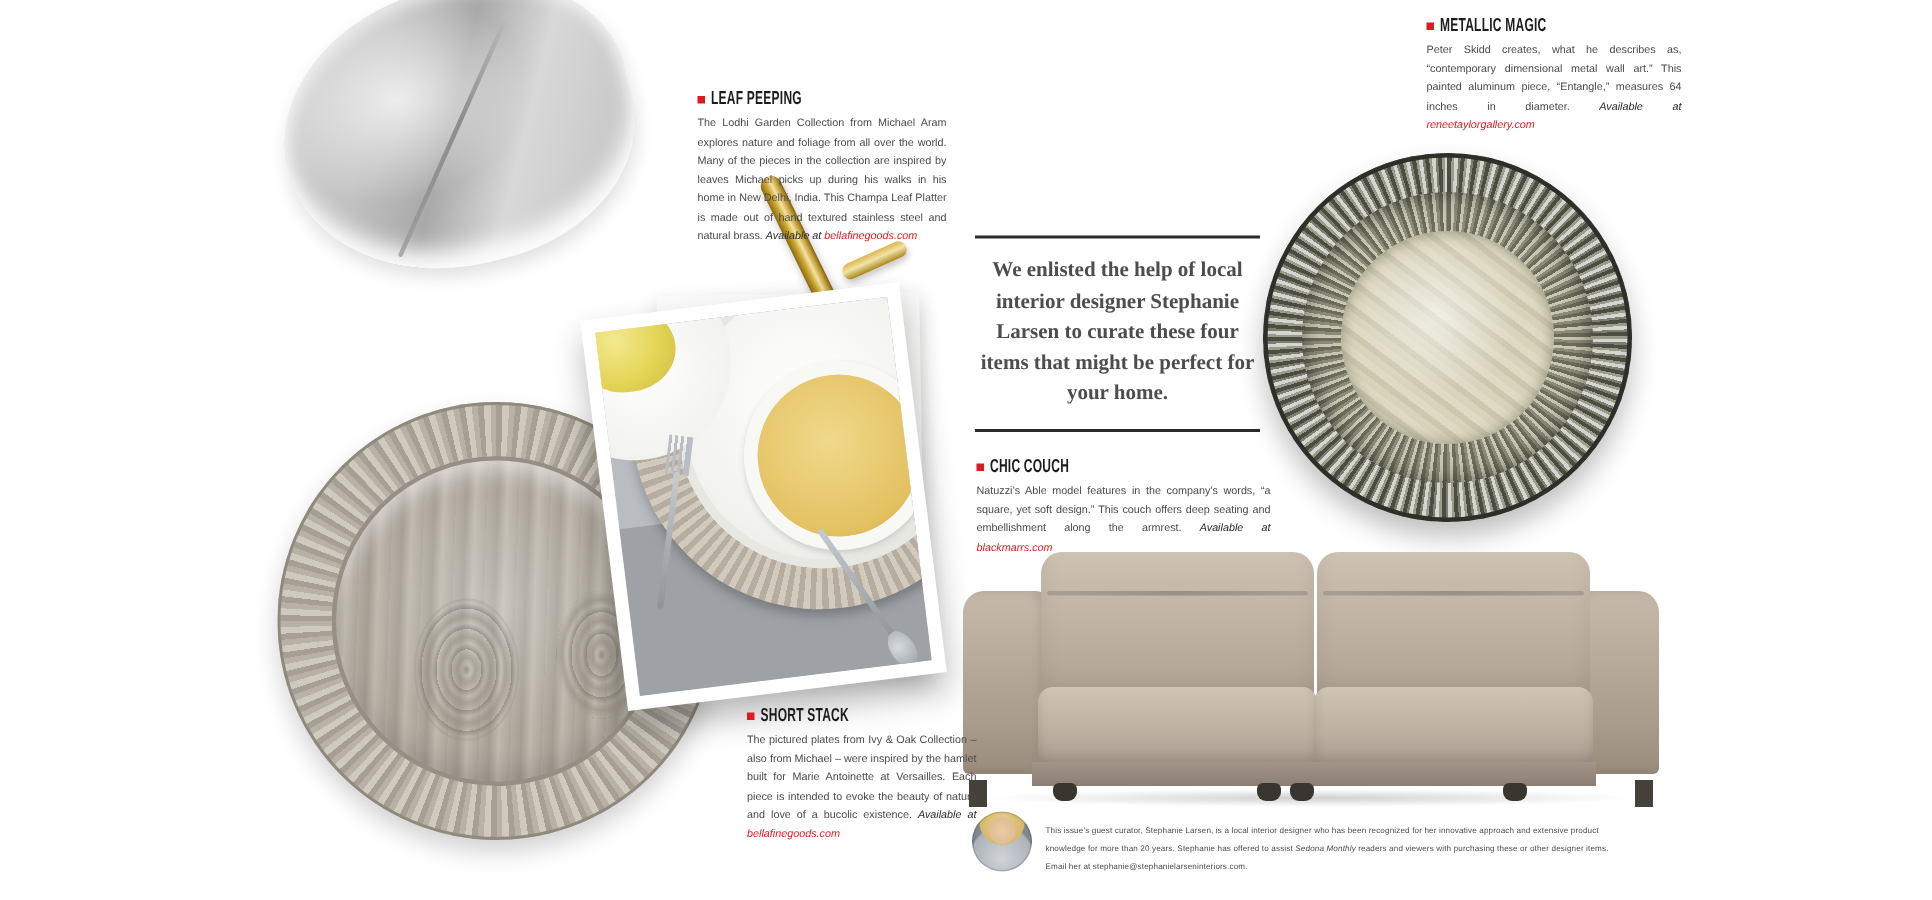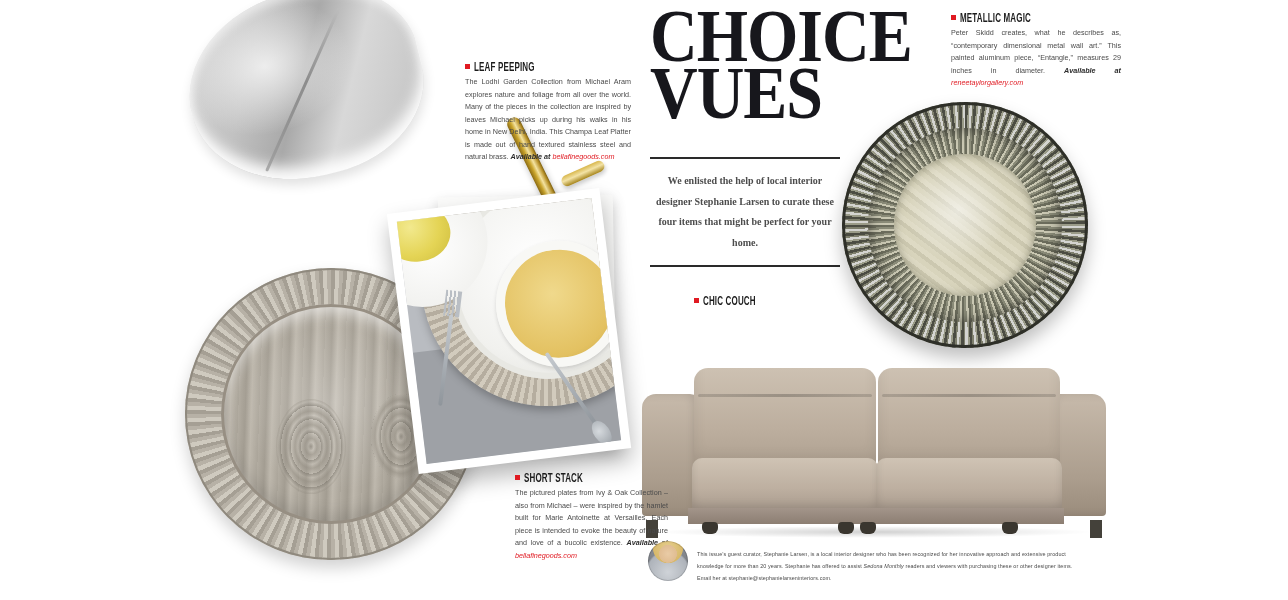--- a/index.html
+++ b/index.html
@@ -6,32 +6,32 @@
   .page{position:relative;width:1288px;height:600px;background:#ffffff;overflow:hidden;
         font-family:"Liberation Sans",sans-serif;color:#3f3f3f;}
 
   
   .feature{position:absolute;}
   .feature-head{display:flex;align-items:center;margin-bottom:4px;}
   .bullet{width:5px;height:5px;background:#e01a22;display:inline-block;margin-right:4px;flex:0 0 auto;}
   .head-label{font-weight:bold;font-size:10px;color:#1c1c1c;letter-spacing:.2px;
               transform:scaleX(.8) scaleY(1.25);transform-origin:left center;white-space:nowrap;}
   .feature-body{font-size:7.2px;line-height:12.5px;text-align:justify;color:#4a4a4a;}
-  .avail{font-weight:bold;font-style:italic;color:#2b2b2b;}
+  .avail{font-weight:normal;font-style:italic;color:#2b2b2b;}
   .redlink{font-weight:normal;font-style:italic;color:#e01a22;}
 
   
   .title{position:absolute;left:650px;top:2px;color:#17171c;font-family:"Liberation Serif",serif;
          font-weight:700;line-height:.93;letter-spacing:-1px;}
   .title .t1{font-size:66px;transform:scaleY(1.12);transform-origin:left top;}
   .title .t2{font-size:66px;transform:scaleY(1.12);transform-origin:left top;margin-top:-4px;}
   .intro{position:absolute;left:650px;top:157px;width:186px;border-top:2px solid #2a2a2a;
          border-bottom:2px solid #2a2a2a;padding:12px 2px 12px 2px;
          font-family:"Liberation Serif",serif;font-weight:700;color:#4d4d4d;
-         font-size:10px;line-height:20.5px;text-align:center;}
+         font-size:14px;line-height:20.5px;text-align:center;}
 
   
   .leaf-wrap{position:absolute;left:178px;top:-8px;width:260px;height:250px;}
   .leaf{position:absolute;left:10px;top:0px;width:235px;height:185px;border-radius:54% 46% 48% 52%;
         transform:rotate(-14deg);
         background:
           radial-gradient(ellipse at 35% 35%, #ededed 0%, rgba(0,0,0,0) 40%),
           linear-gradient(118deg,#d9d9d9 0%,#c2c2c2 30%,#a9a9a9 48%,#d8d8d8 65%,#bdbdbd 100%);
         box-shadow:inset 0 -12px 14px rgba(255,255,255,.95), inset 0 6px 10px rgba(255,255,255,.6),
                    0 6px 12px rgba(0,0,0,.12);}
@@ -187,45 +187,42 @@
   </div>
 
   <div class="feature" style="left:465px;top:61px;width:166px;">
     <div class="feature-head">
       <span class="bullet"></span>
       <span class="head-label">LEAF PEEPING</span>
     </div>
     <div class="feature-body"><span>The Lodhi Garden Collection from Michael Aram explores nature and foliage from all over the world. Many of the pieces in the collection are inspired by leaves Michael picks up during his walks in his home in New Delhi, India. This Champa Leaf Platter is made out of hand textured stainless steel and natural brass. </span><span class="avail">Available at </span><span class="redlink">bellafinegoods.com</span></div>
   </div>
 
-  <div class="title">
-    <div class="t1">CHOICE</div>
-    <div class="t2">VUES</div>
-  </div>
 
   <div class="intro">We enlisted the help of local interior designer Stephanie Larsen to curate these four items that might be perfect for your home.</div>
 
   <div class="feature" style="left:951px;top:12px;width:170px;">
     <div class="feature-head">
       <span class="bullet"></span>
       <span class="head-label">METALLIC MAGIC</span>
     </div>
-    <div class="feature-body"><span>Peter Skidd creates, what he describes as, “contemporary dimensional metal wall art.” This painted aluminum piece, “Entangle,” measures 29 inches in diameter. </span><span class="avail">Available at </span><span class="redlink">reneetaylorgallery.com</span></div>
+    <div class="feature-body"><span>Peter Skidd creates, what he describes as, “contemporary dimensional metal wall art.” This painted aluminum piece, “Entangle,” measures 64 inches in diameter. </span><span class="avail">Available at </span><span class="redlink">reneetaylorgallery.com</span></div>
   </div>
 
   <div class="disc">
     <div class="disc-mid"></div>
     <div class="disc-center"></div>
   </div>
 
-  <div class="feature" style="left:651px;top:295px;width:196px;margin-left:43px;">
+  <div class="feature" style="left:651px;top:306px;width:196px;">
     <div class="feature-head">
       <span class="bullet"></span>
       <span class="head-label">CHIC COUCH</span>
     </div>
+    <div class="feature-body"><span>Natuzzi’s Able model features in the company’s words, “a square, yet soft design.” This couch offers deep seating and embellishment along the armrest. </span><span class="avail">Available at </span><span class="redlink">blackmarrs.com</span></div>
   </div>
 
   <div class="couch">
     <div class="c-shadow"></div>
     <div class="c-arm left"></div>
     <div class="c-arm right"></div>
     <div class="c-back b1">
       <div class="c-headline"></div>
     </div>
     <div class="c-back b2">
@@ -235,21 +232,21 @@
     <div class="c-seat s2"></div>
     <div class="c-base"></div>
     <div class="c-leg lg1"></div>
     <div class="c-leg lg2"></div>
     <div class="c-foot ft1"></div>
     <div class="c-foot ft2"></div>
     <div class="c-foot ft3"></div>
     <div class="c-foot ft4"></div>
   </div>
 
-  <div class="feature" style="left:515px;top:472px;width:153px;">
+  <div class="feature" style="left:498px;top:472px;width:153px;">
     <div class="feature-head">
       <span class="bullet"></span>
       <span class="head-label">SHORT STACK</span>
     </div>
     <div class="feature-body"><span>The pictured plates from Ivy &amp; Oak Collection – also from Michael – were inspired by the hamlet built for Marie Antoinette at Versailles. Each piece is intended to evoke the beauty of nature and love of a bucolic existence. </span><span class="avail">Available at </span><span class="redlink">bellafinegoods.com</span></div>
   </div>
 
   <div class="footer">
     <div class="avatar"></div>
     <div class="caption"><span>This issue’s guest curator, Stephanie Larsen, is a local interior designer who has been recognized for her innovative approach and extensive product knowledge for more than 20 years. Stephanie has offered to assist </span><span class="mag">Sedona Monthly</span><span> readers and viewers with purchasing these or other designer items. Email her at stephanie@stephanielarseninteriors.com.</span></div>

